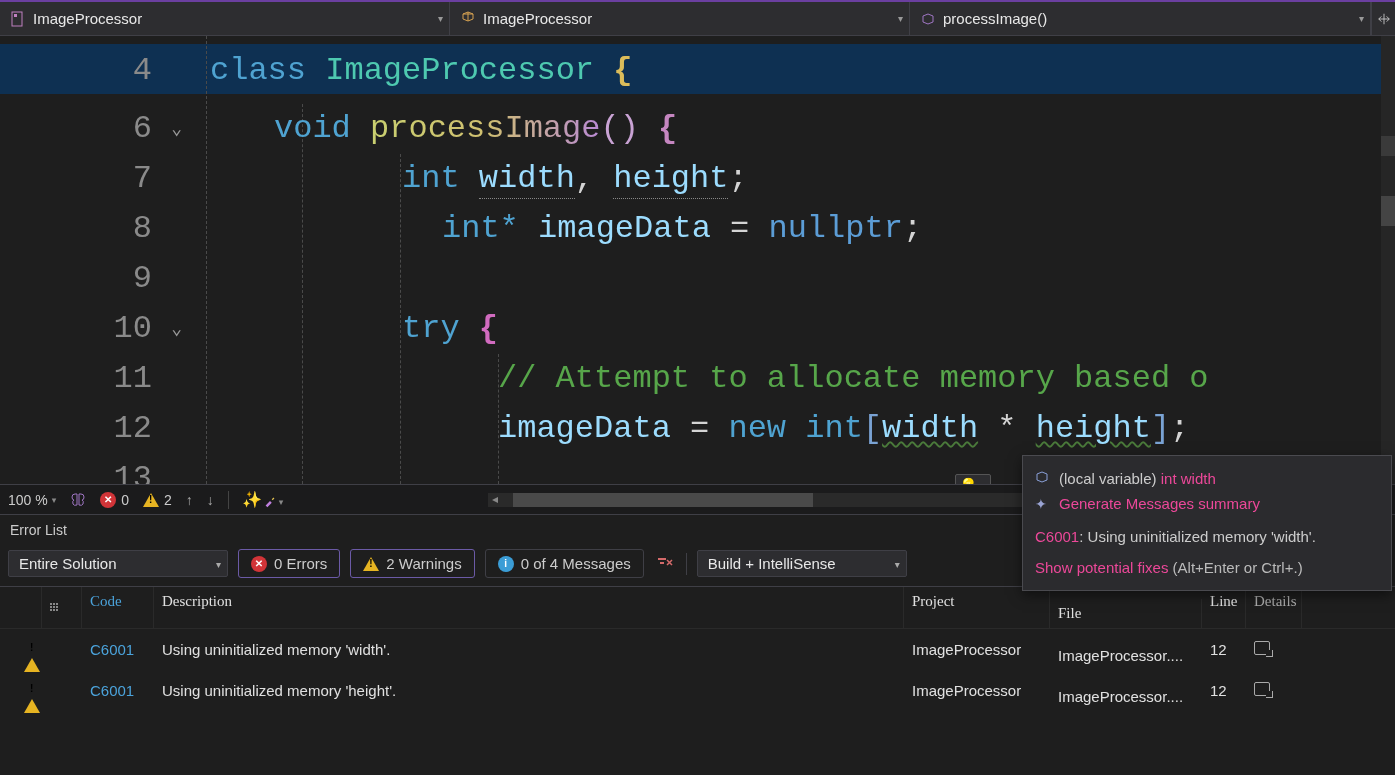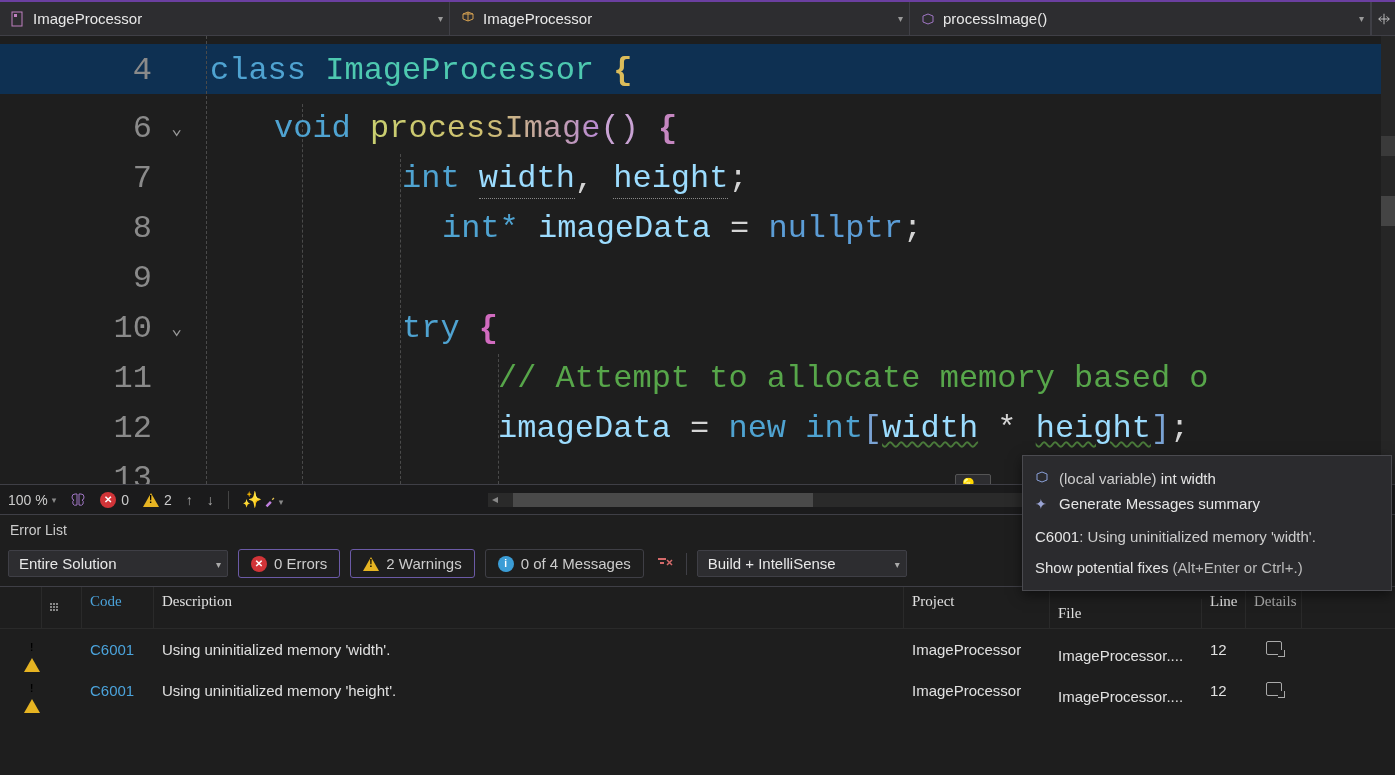--- a/index.html
+++ b/index.html
@@ -81,29 +81,29 @@
 .err-head > div { padding:6px 8px; border-right:1px solid #2a2a2a; }
 .err-row { display:flex; font-size:15px; color:#e0e0e0; padding:3px 0; align-items:center; }
 .err-row > div { padding:3px 8px; }
 .c-ic { width:42px; text-align:center; padding-left:24px !important; }
 .c-bl { width:40px; }
 .c-code { width:72px; color:#4ba3db; cursor:pointer; }
 .c-desc { width:750px; }
 .c-proj { width:146px; }
 .c-file { width:152px;margin-top:12px; }
 .c-line { width:44px; }
-.c-det { width:56px; text-align:center; color:#aaa; cursor:pointer; }
+.c-det { width:56px; text-align:left; color:#aaa; cursor:pointer; }
 .c-det-ic { display:inline-block; width:16px; height:14px; border:1px solid #aaa; border-radius:2px; position:relative; }
 .c-det-ic::after { content:''; position:absolute; right:-4px; bottom:-3px; width:6px; height:6px; border:1px solid #aaa; border-top:none; border-left:none; background:#1e1e1e; }
 
 
 .tip { position:absolute; left:1022px; top:455px; width:370px; background:#2b2b2e; border:1px solid #4a4a4f; box-shadow:0 4px 12px rgba(0,0,0,.5); padding:10px 12px; font-size:15px; z-index:50; }
 .tip-row { display:flex; align-items:center; gap:8px; padding:4px 0; }
 .tip-row .tip-ic { width:16px; color:#9aa4d4; }
-.tip-link { color:#e5e5e5; cursor:pointer; }
+.tip-link { color:#ec4899; cursor:pointer; }
 .tip-row.bot { padding-top:10px;text-align:center; }
 .spark { color:#b590d9; font-size:14px; }
 .tip .mid { margin-top:8px; }
 .tip .bot-shortcut { color:#bbb; }
 
 .hcol { display:flex; align-items:center; gap:4px; }
 .hcol .grip { width:10px;height:10px; display:grid; grid-template-columns:2px 2px 2px; grid-template-rows:2px 2px 2px; gap:1px; }
 .hcol .grip span { background:#888; }
 </style>
 </head>

